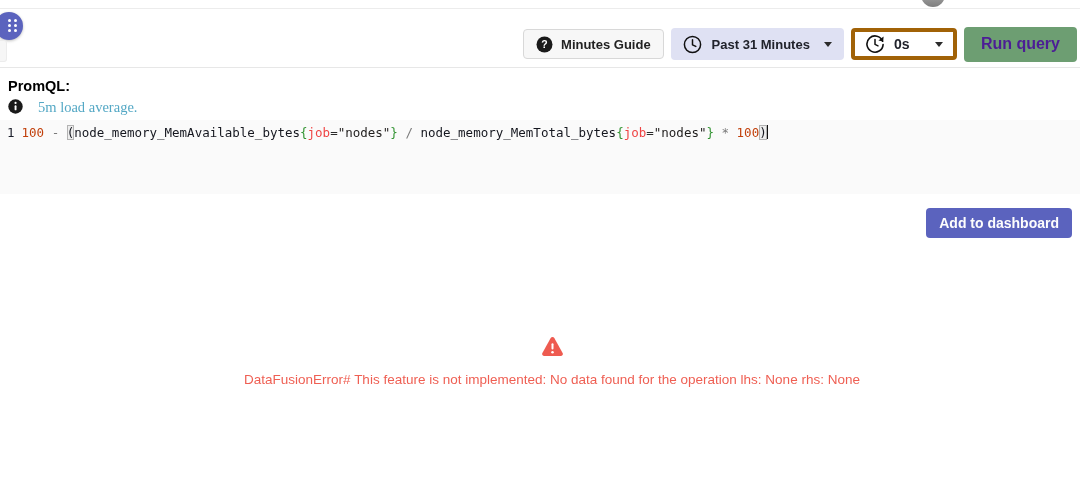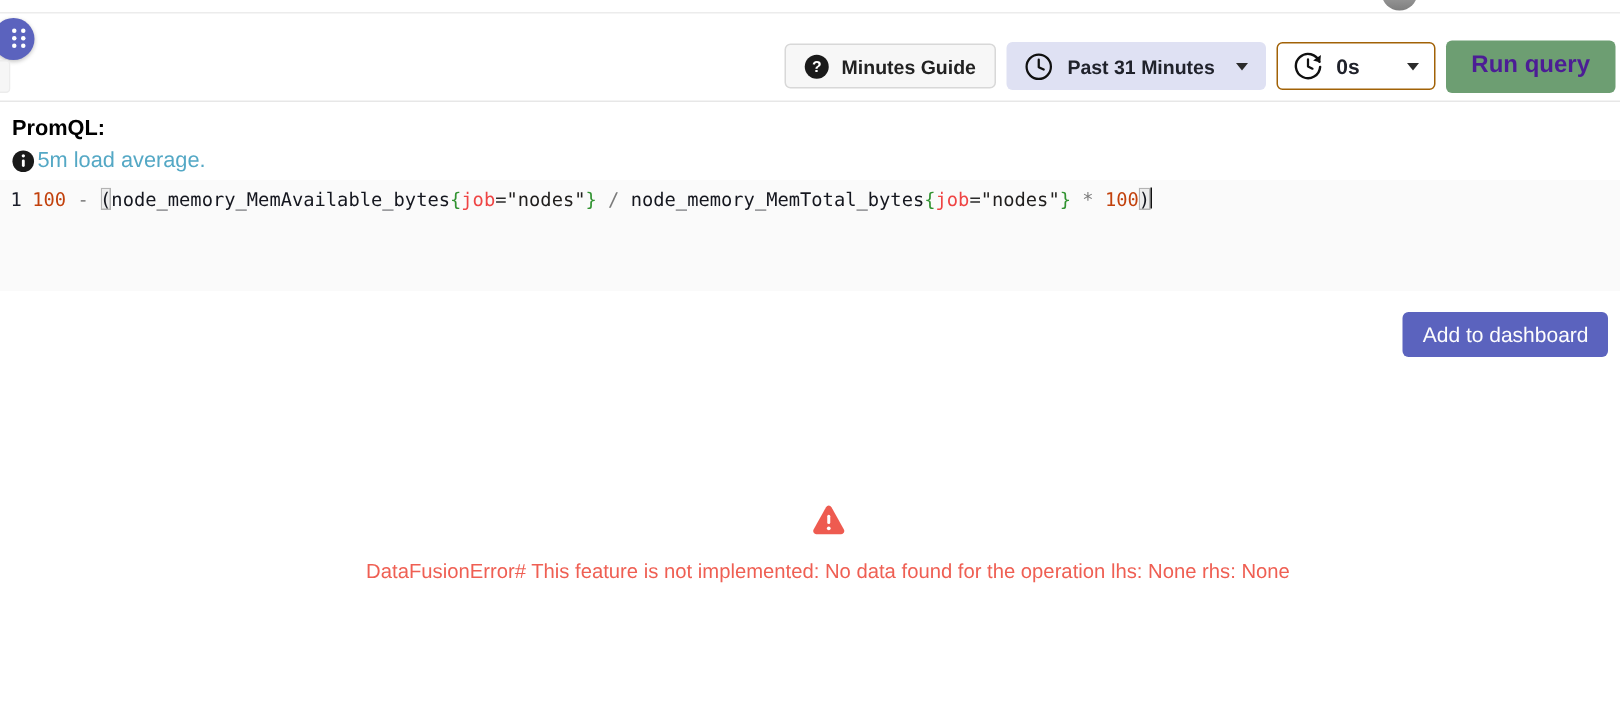--- a/index.html
+++ b/index.html
@@ -18,57 +18,57 @@
   .drag-dots { position:absolute; left:13px; top:7px; width:10px; height:14px;
     display:grid; grid-template-columns:3px 3px; grid-template-rows:3px 3px 3px; gap:2px 3px; }
   .drag-dots i { background:#fff; border-radius:50%; width:3px; height:3px; }
 
   
   .toolbar { position:absolute; top:25px; right:3px; display:flex; align-items:center; gap:7px; height:38px; }
   .btn { display:flex; align-items:center; border-radius:4px; font-weight:700; cursor:pointer; white-space:nowrap; }
   .btn-syntax { height:30px; padding:0 12px; background:#f7f7f7; border:1px solid #d8d8d8;
     font-size:13px; color:#222; gap:8px; }
   .btn-time { height:32px; padding:0 12px; background:#dfe1f3; font-size:13px; color:#20222b; gap:10px; }
-  .btn-refresh { height:32px; padding:0 10px; background:#fff; border:1px solid #a16207;
+  .btn-refresh { height:32px; padding:0 10px; background:#fff; border:4px solid #a16207;
     font-size:14px; color:#20222b; gap:9px; min-width:106px; }
   .btn-run { height:35px; padding:0 17px; background:#6d9e72; color:#4c1d95; font-size:16px;
     justify-content:center; min-width:96px;align-items:center; }
   .caret { width:0; height:0; border-left:4.5px solid transparent; border-right:4.5px solid transparent;
     border-top:5.5px solid #2b2b2b; margin-left:4px; }
   .icon-svg { display:block; }
 
   .toolbar-divider { position:absolute; top:67px; left:0; width:1080px; height:1px; background:#e7e7e7; }
 
   
   .left-splitter { position:absolute; left:0; top:40px; width:7px; height:22px; background:#f6f6f6;
     border:1px solid #ececec; border-left:none; border-radius:0 3px 3px 0; }
 
   
   .promql-label { position:absolute; left:8px; top:78px; font-size:14.5px; font-weight:700; color:#000000; }
-  .hint-row { position:absolute; left:8px; top:99px; display:flex; align-items:flex-end; gap:2px; }
+  .hint-row { position:absolute; left:8px; top:99px; display:flex; align-items:flex-start; gap:15px;font-family:Liberation Serif, serif; }
   .hint-text { font-size:14.5px; color:#54a8c5; }
 
   
   .editor { position:absolute; left:0; top:120px; width:1080px; height:74px; background:#fafafa; cursor:text; }
   .code-line { display:flex; align-items:flex-start; padding:4px 0 0 7px;
     font-family:"DejaVu Sans Mono","Liberation Mono",monospace; font-size:12.5px; line-height:18px; }
   .line-number { color:#1b1e2a; margin-right:7px; }
   .tk-number { color:#c2410c; }
   .tk-operator { color:#7a7a7a; }
   .tk-plain { color:#2a2a2a; }
   .tk-metric { color:#15171f; }
   .tk-brace { color:#319331; }
   .tk-label { color:#ef4444; }
   .tk-string { color:#201e1d; }
   .tk-bracket { color:#15171f; background:#ededed; box-shadow:inset 0 0 0 1px #b3b3b3; }
   .cursor { display:inline-block; width:1.5px; height:14px; background:#111; vertical-align:-2px; }
 
   
   .btn-dashboard { position:absolute; right:8px; top:208px; height:30px; padding:0 13px;
-    background:#5b63be; color:#fdfdfd; font-size:14px; font-weight:400; border-radius:4px;
+    background:#5b63be; color:#fdfdfd; font-size:14px; font-weight:700; border-radius:4px;
     display:flex; align-items:center; cursor:pointer; }
 
   
   .error-block { position:absolute; left:0; top:336px; width:1104px; text-align:center; }
   .warn-icon { display:inline-block; }
   .error-message { margin-top:9px; font-size:13.5px; color:#ef5f53; }
 </style>
 </head>
 <body>
 

